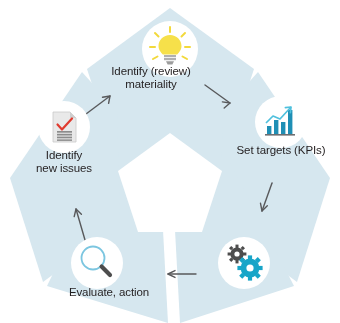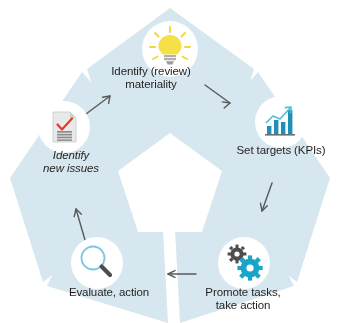--- a/index.html
+++ b/index.html
@@ -34,21 +34,21 @@
     font-family: "Liberation Sans", sans-serif;
     font-size: 11.5px;
     line-height: 13px;
     white-space: pre-line;
     letter-spacing: -0.1px;
   }
   #label-materiality { left: 88px; top: 65px;  width: 126px; }
   #label-kpis        { left: 222px; top: 144px; width: 118px; }
   #label-promote     { left: 184px; top: 286px; width: 118px; }
   #label-evaluate    { left: 46px;  top: 286px; width: 126px; }
-  #label-issues      { left: 15px;   top: 149px; width: 112px; font-style: italic; }
+  #label-issues      { left: 8px;   top: 149px; width: 112px; }
 </style>
 </head>
 <body>
 
 <div id="diagram-root">
 
   <svg id="cycle-svg" viewBox="0 0 340 323">
 
     <g>
 
@@ -179,21 +179,19 @@
         </g>
       </g>
     </g>
   </svg>
 
   <div class="step-label" id="label-kpis">Set targets (KPIs)</div>
 
   <div class="step-label" id="label-materiality">Identify (review)
 materiality</div>
 
-  <div class="step-label" id="label-promote">Promote tasks,
-take action</div>
 
   <div class="step-label" id="label-evaluate">Evaluate, action</div>
 
   <div class="step-label" id="label-issues">Identify
 new issues</div>
 
 </div>
 
 </body></html>

